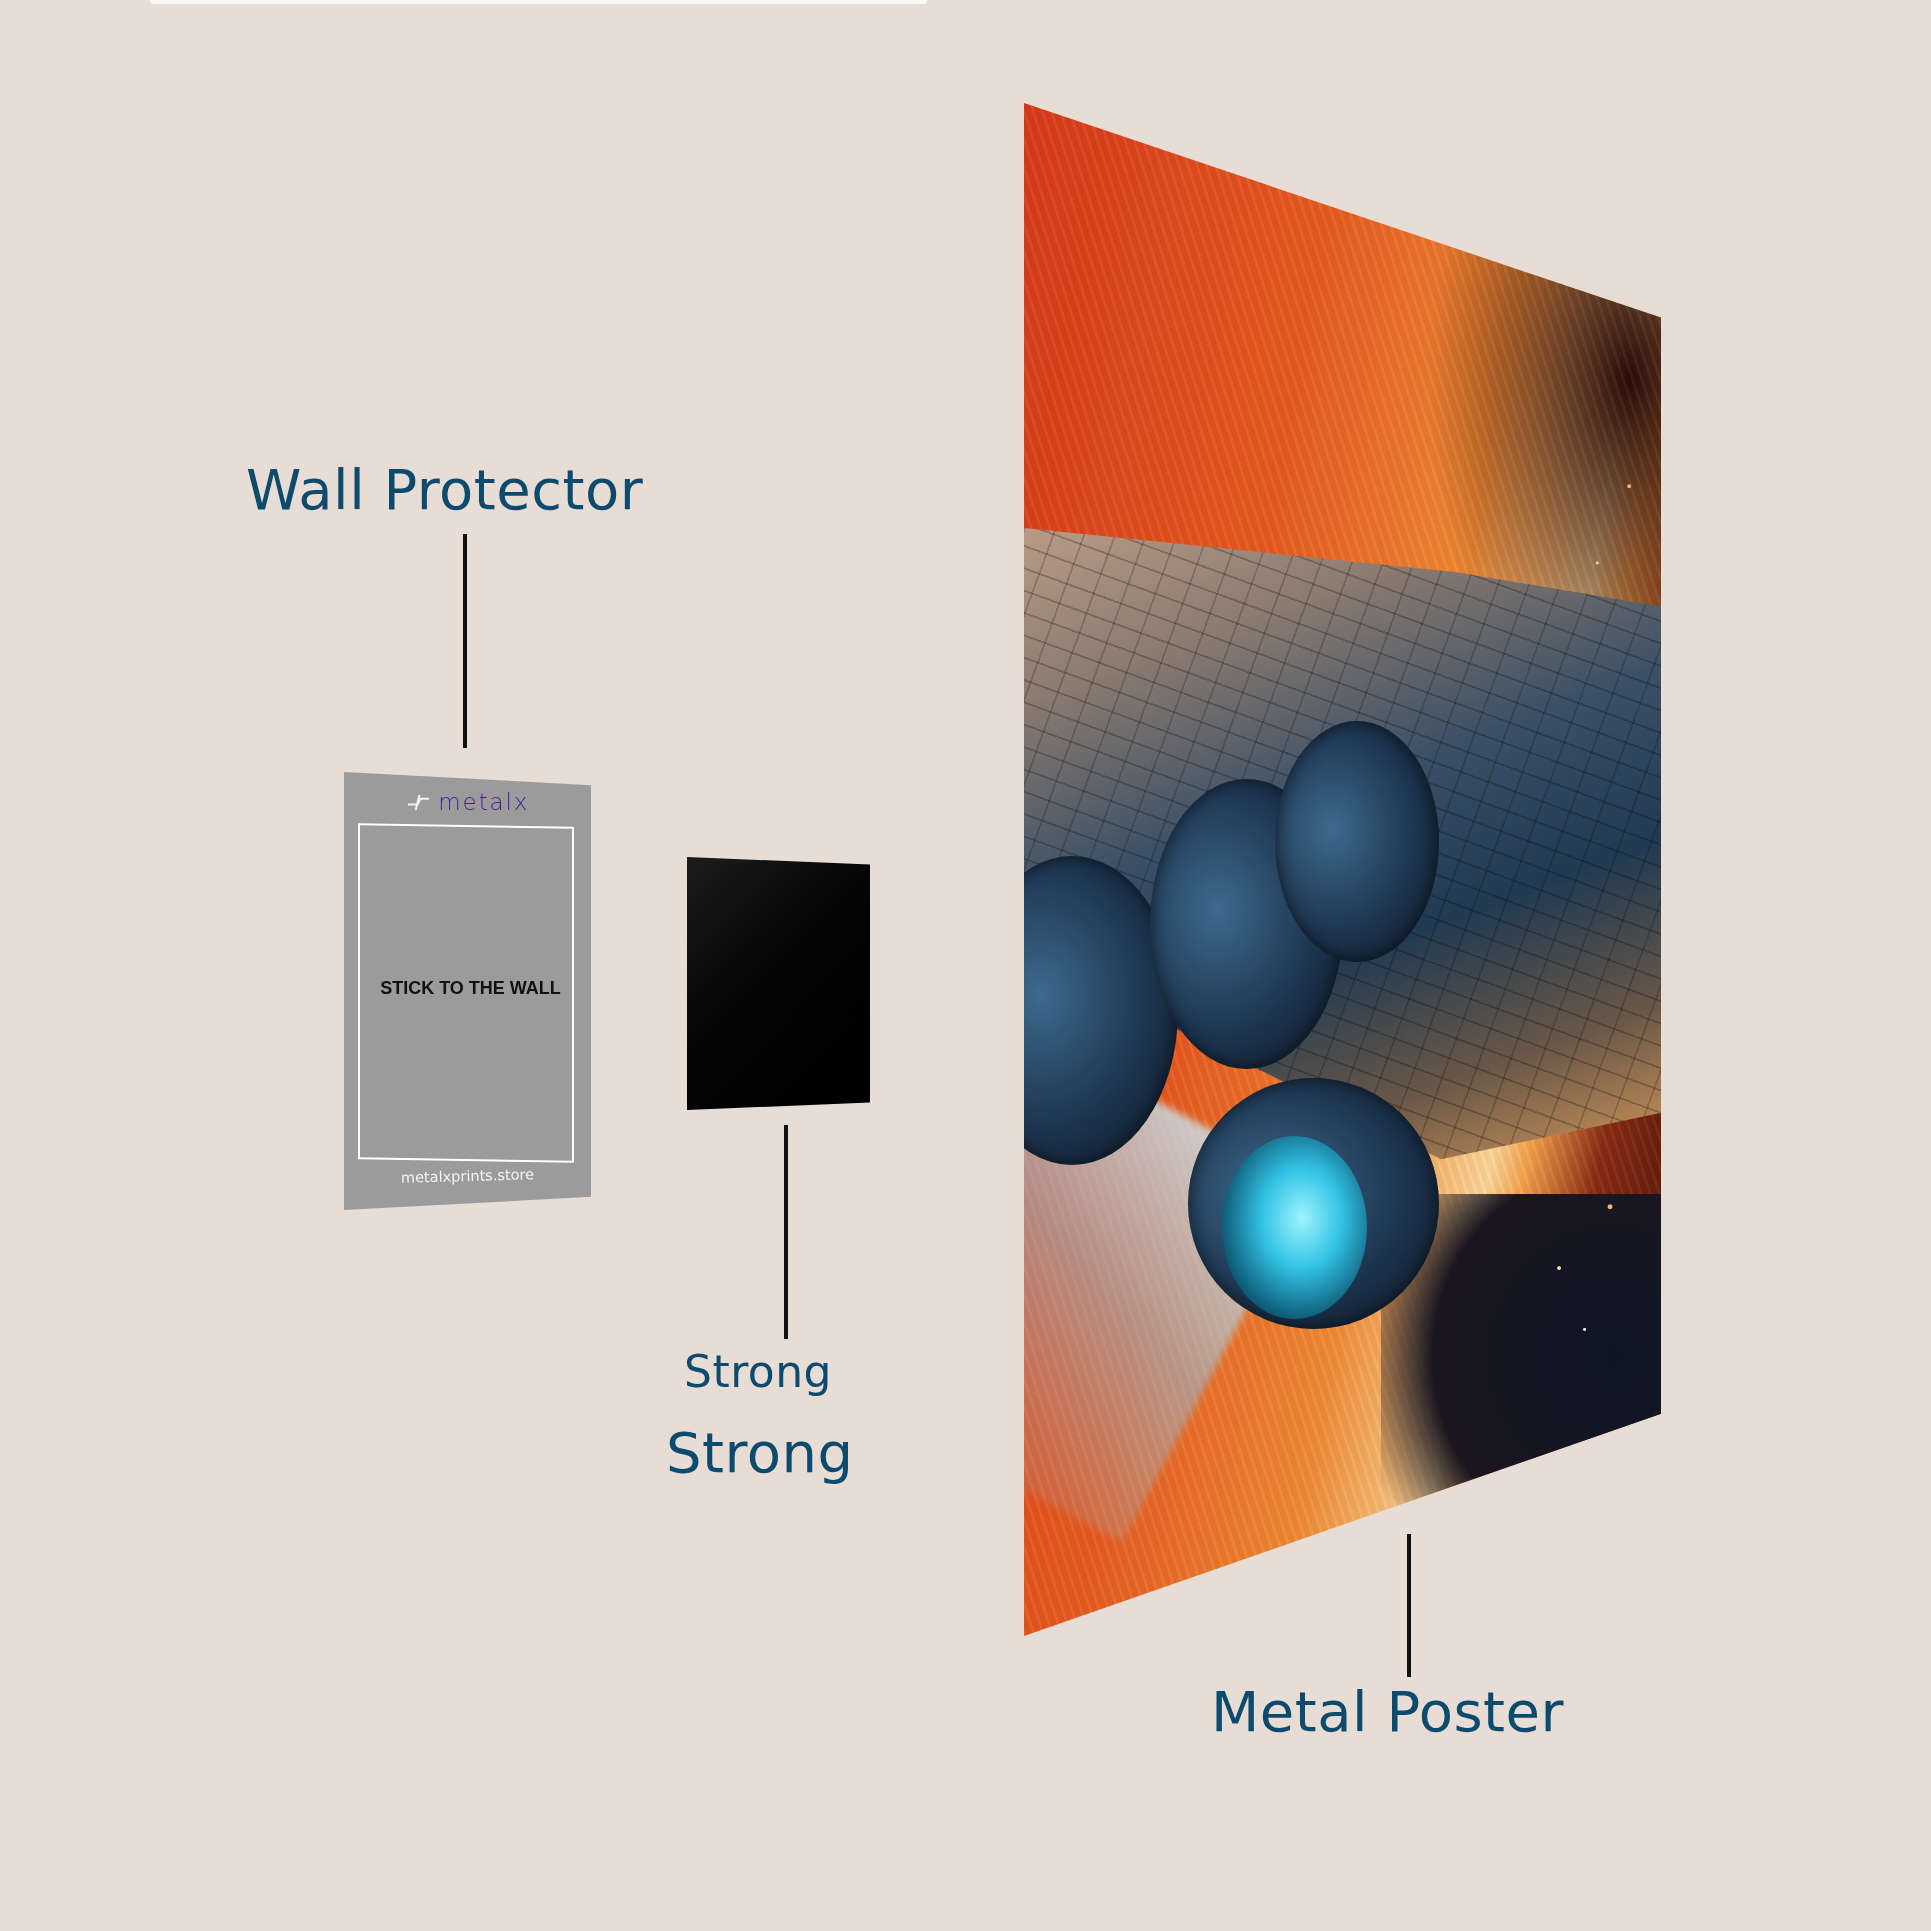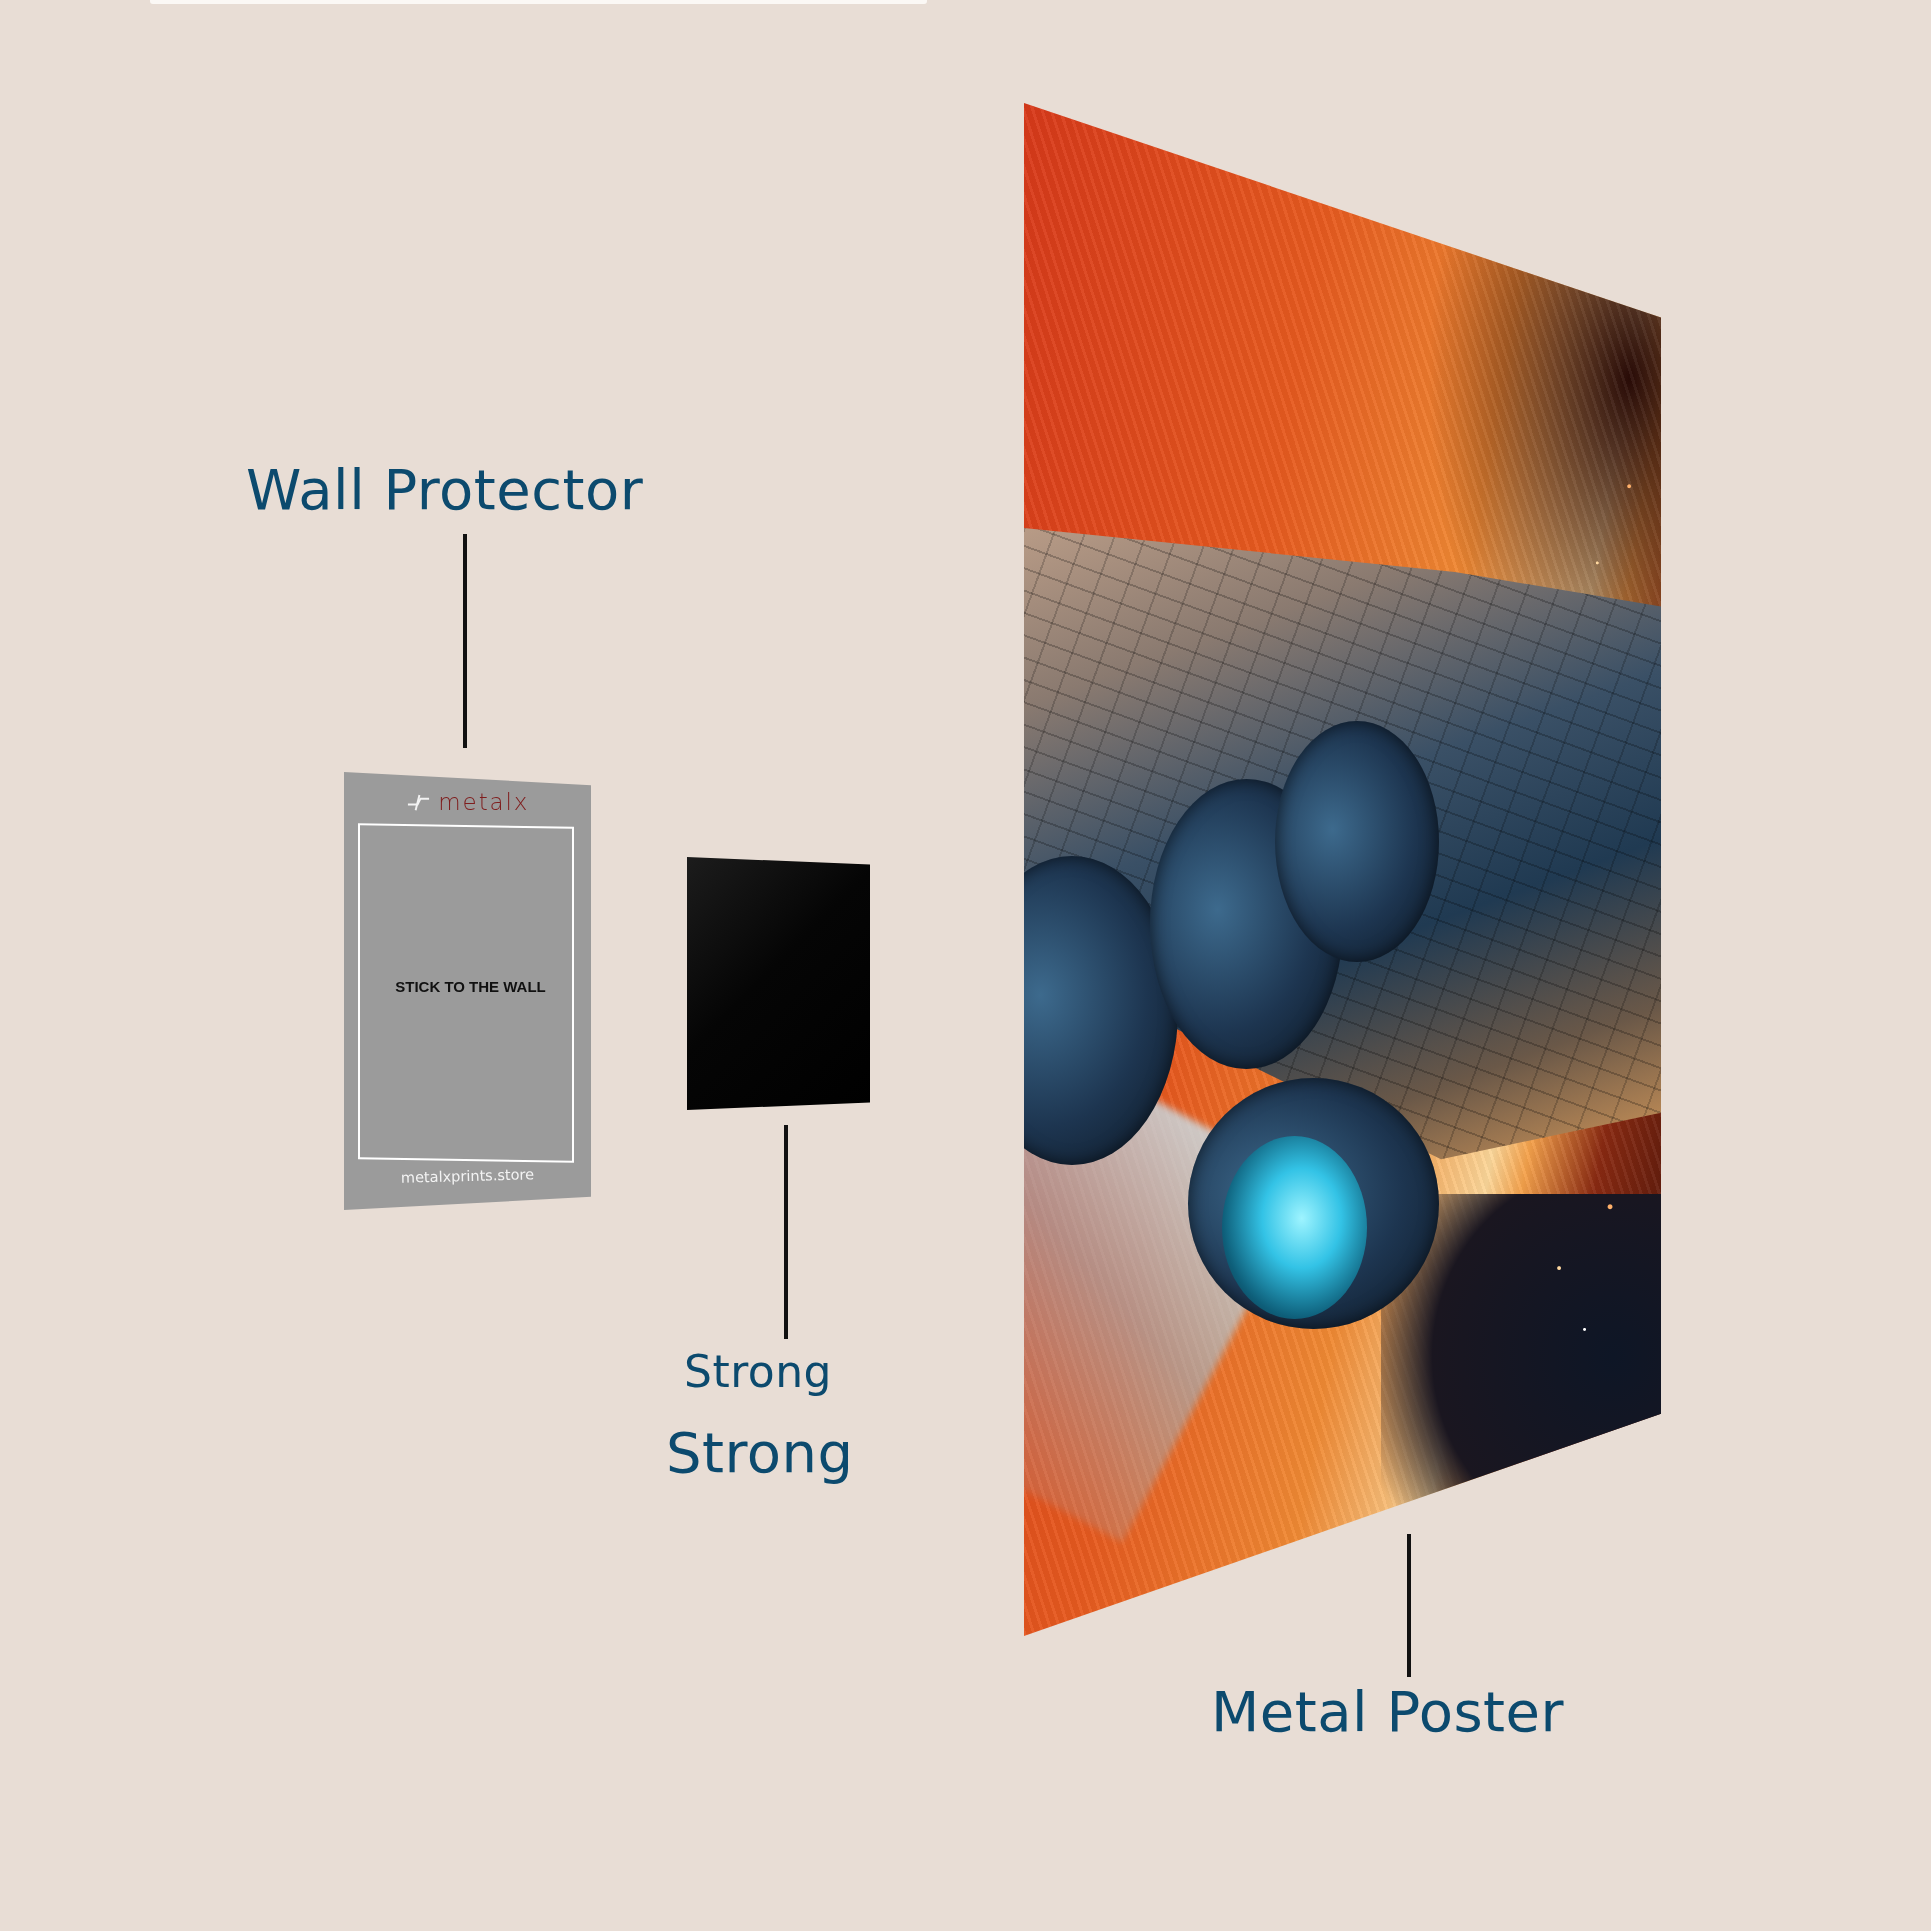--- a/index.html
+++ b/index.html
@@ -24,27 +24,27 @@
     background:#9b9b9b;
     clip-path:polygon(0 0, 100% 3%, 100% 97%, 0 100%);
   }
   .protector-frame {
     position:absolute; left:13.5px; top:53px; width:216px; height:336px;
     border:2.9px solid #ffffff; box-sizing:border-box;
     transform:skewY(0.9deg);
   }
   .brand {
     position:absolute; left:0; right:0; top:17.4px; text-align:center;
-    color:#7f1d1d; font-size:23px; letter-spacing:1.9px;
+    color:#4c1d95; font-size:23px; letter-spacing:1.9px;
     font-family:"DejaVu Sans", sans-serif; font-weight:300;
   }
   .brand .logo { display:inline-block; vertical-align:middle; margin-right:7.7px; }
   .stick-text {
     position:absolute; left:0; right:0; top:206px; text-align:center;
-    font-family:"Liberation Sans", sans-serif; font-weight:700; font-size:15px; color:#111;margin-left:6px;
+    font-family:"Liberation Sans", sans-serif; font-weight:700; font-size:18px; color:#111;margin-left:6px;
   }
   .store-text {
     position:absolute; left:0; right:0; top:396px; text-align:center;
     color:#f3f3f3; font-size:14.5px; font-family:"DejaVu Sans", sans-serif;
     transform:rotate(-1.5deg);
   }
 
   
   .magnet {
     position:absolute; left:687px; top:857px; width:183px; height:253px;

